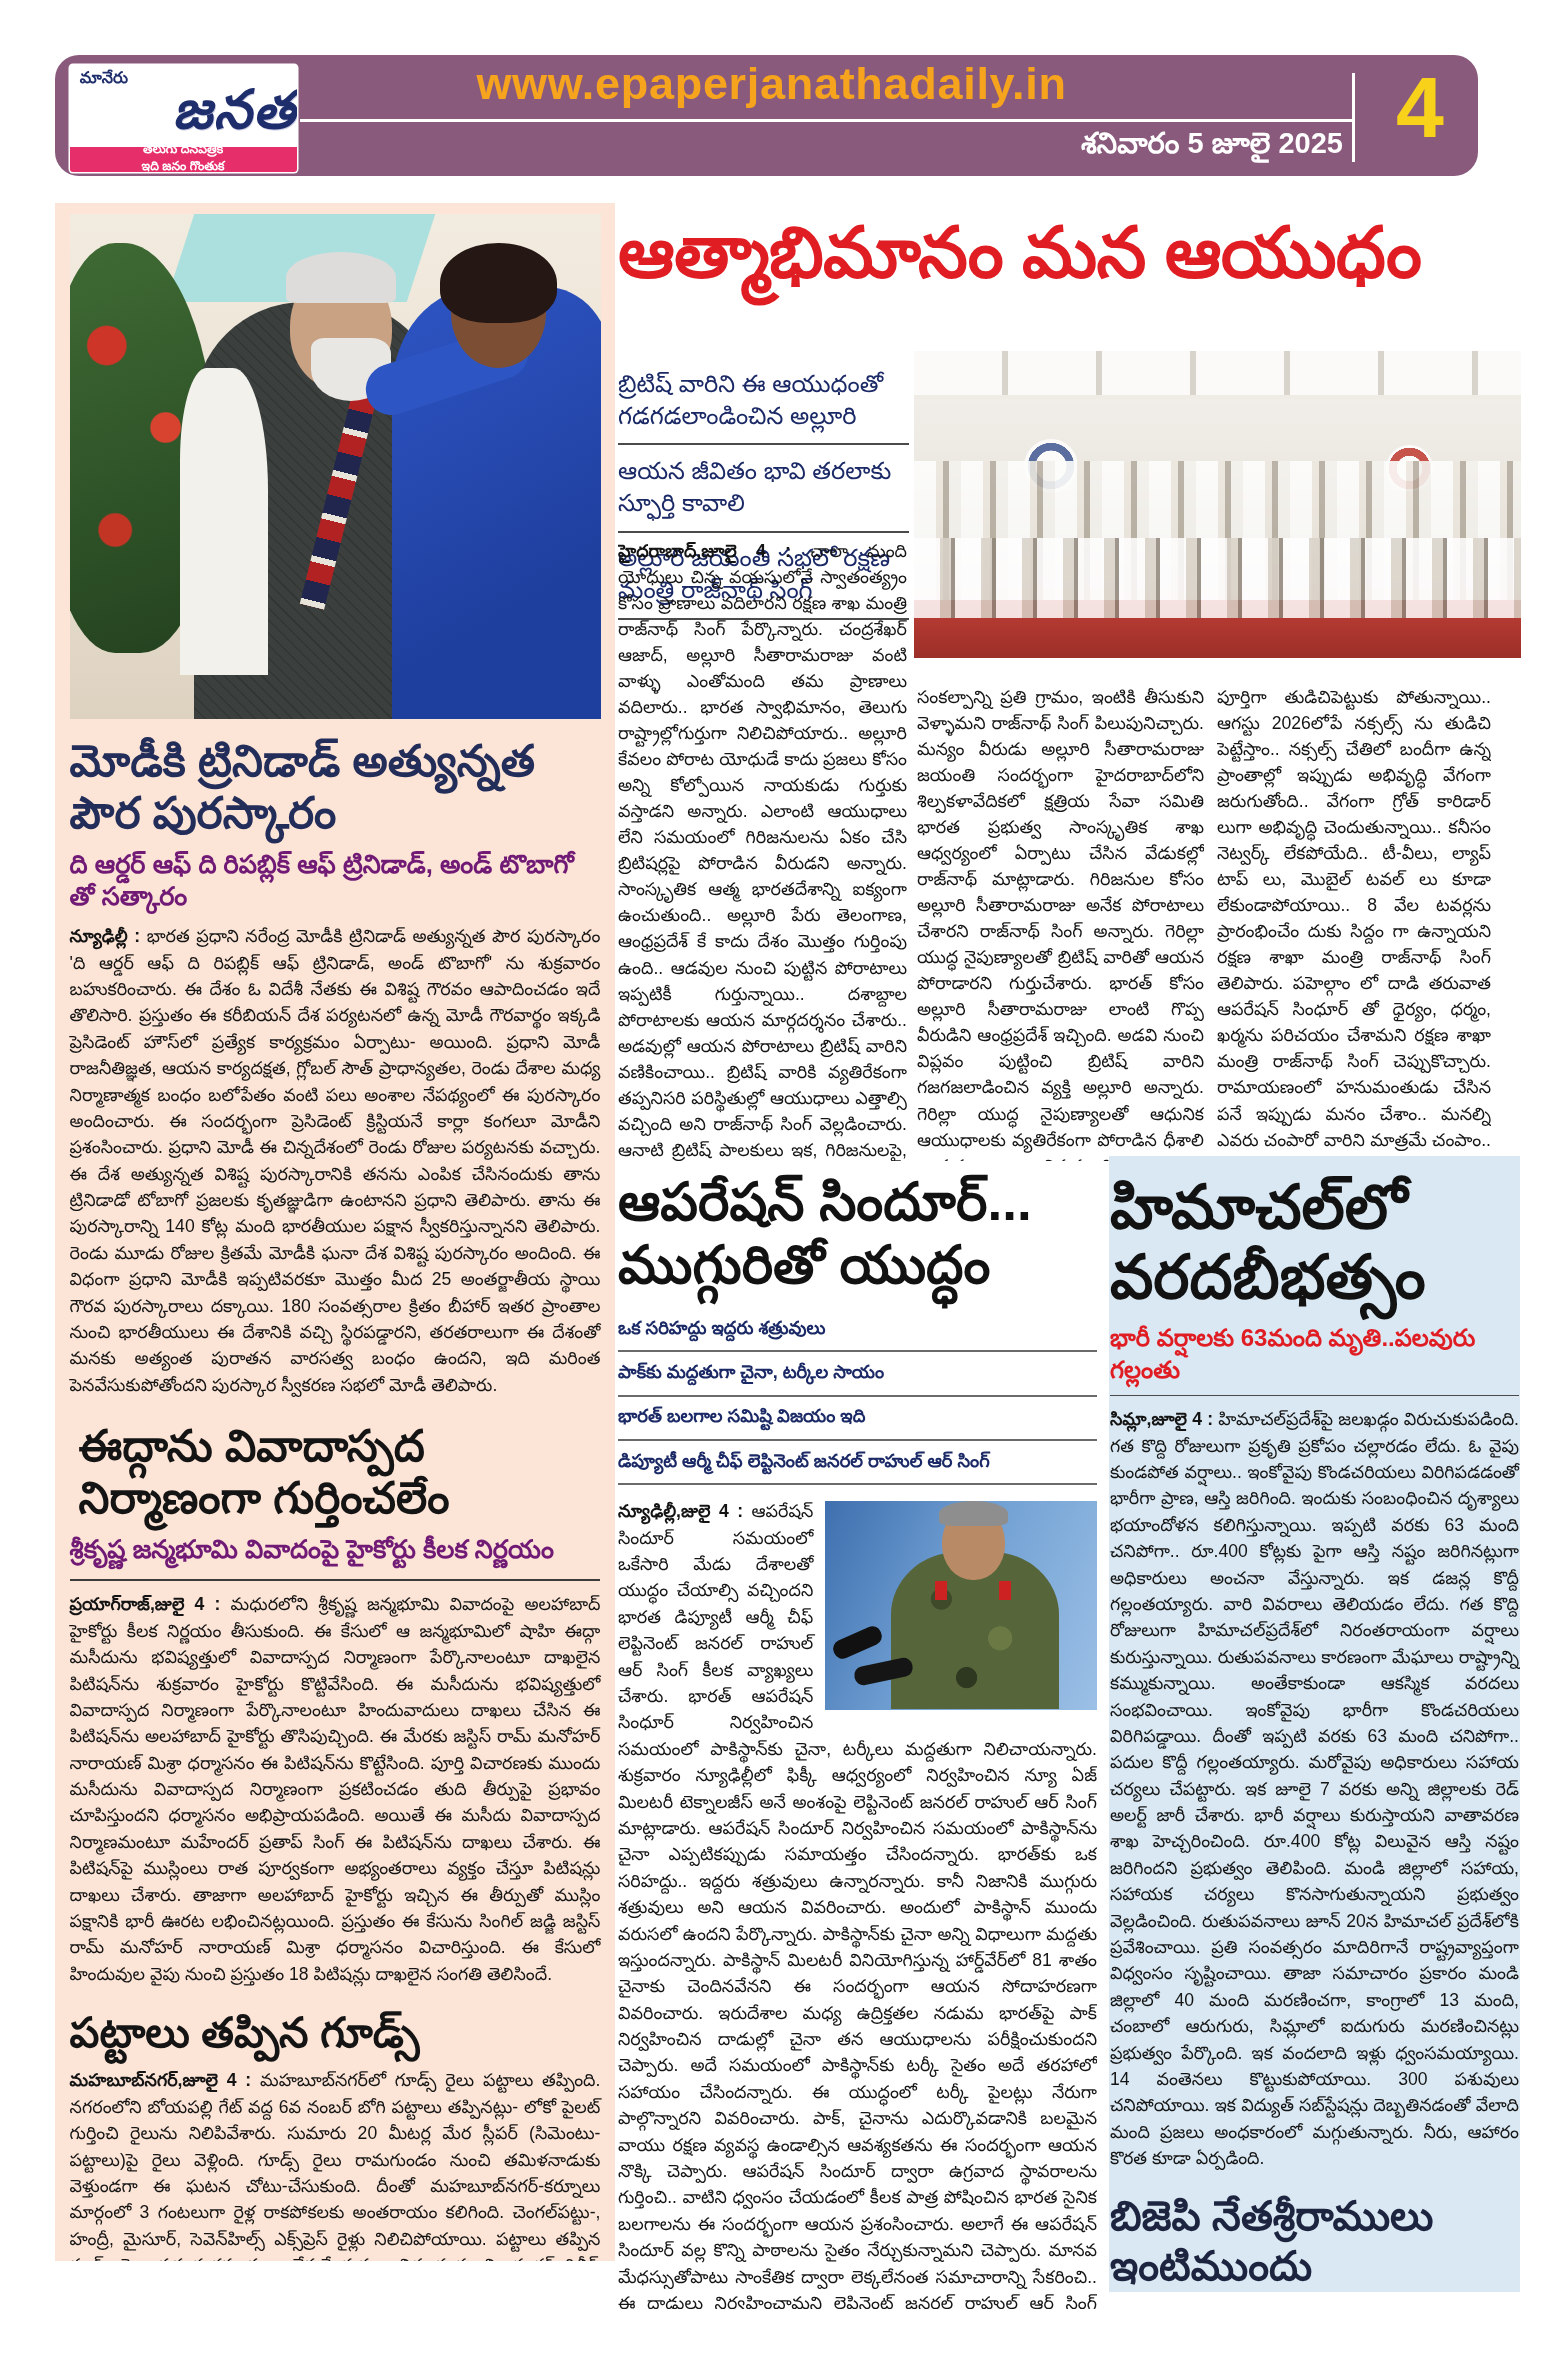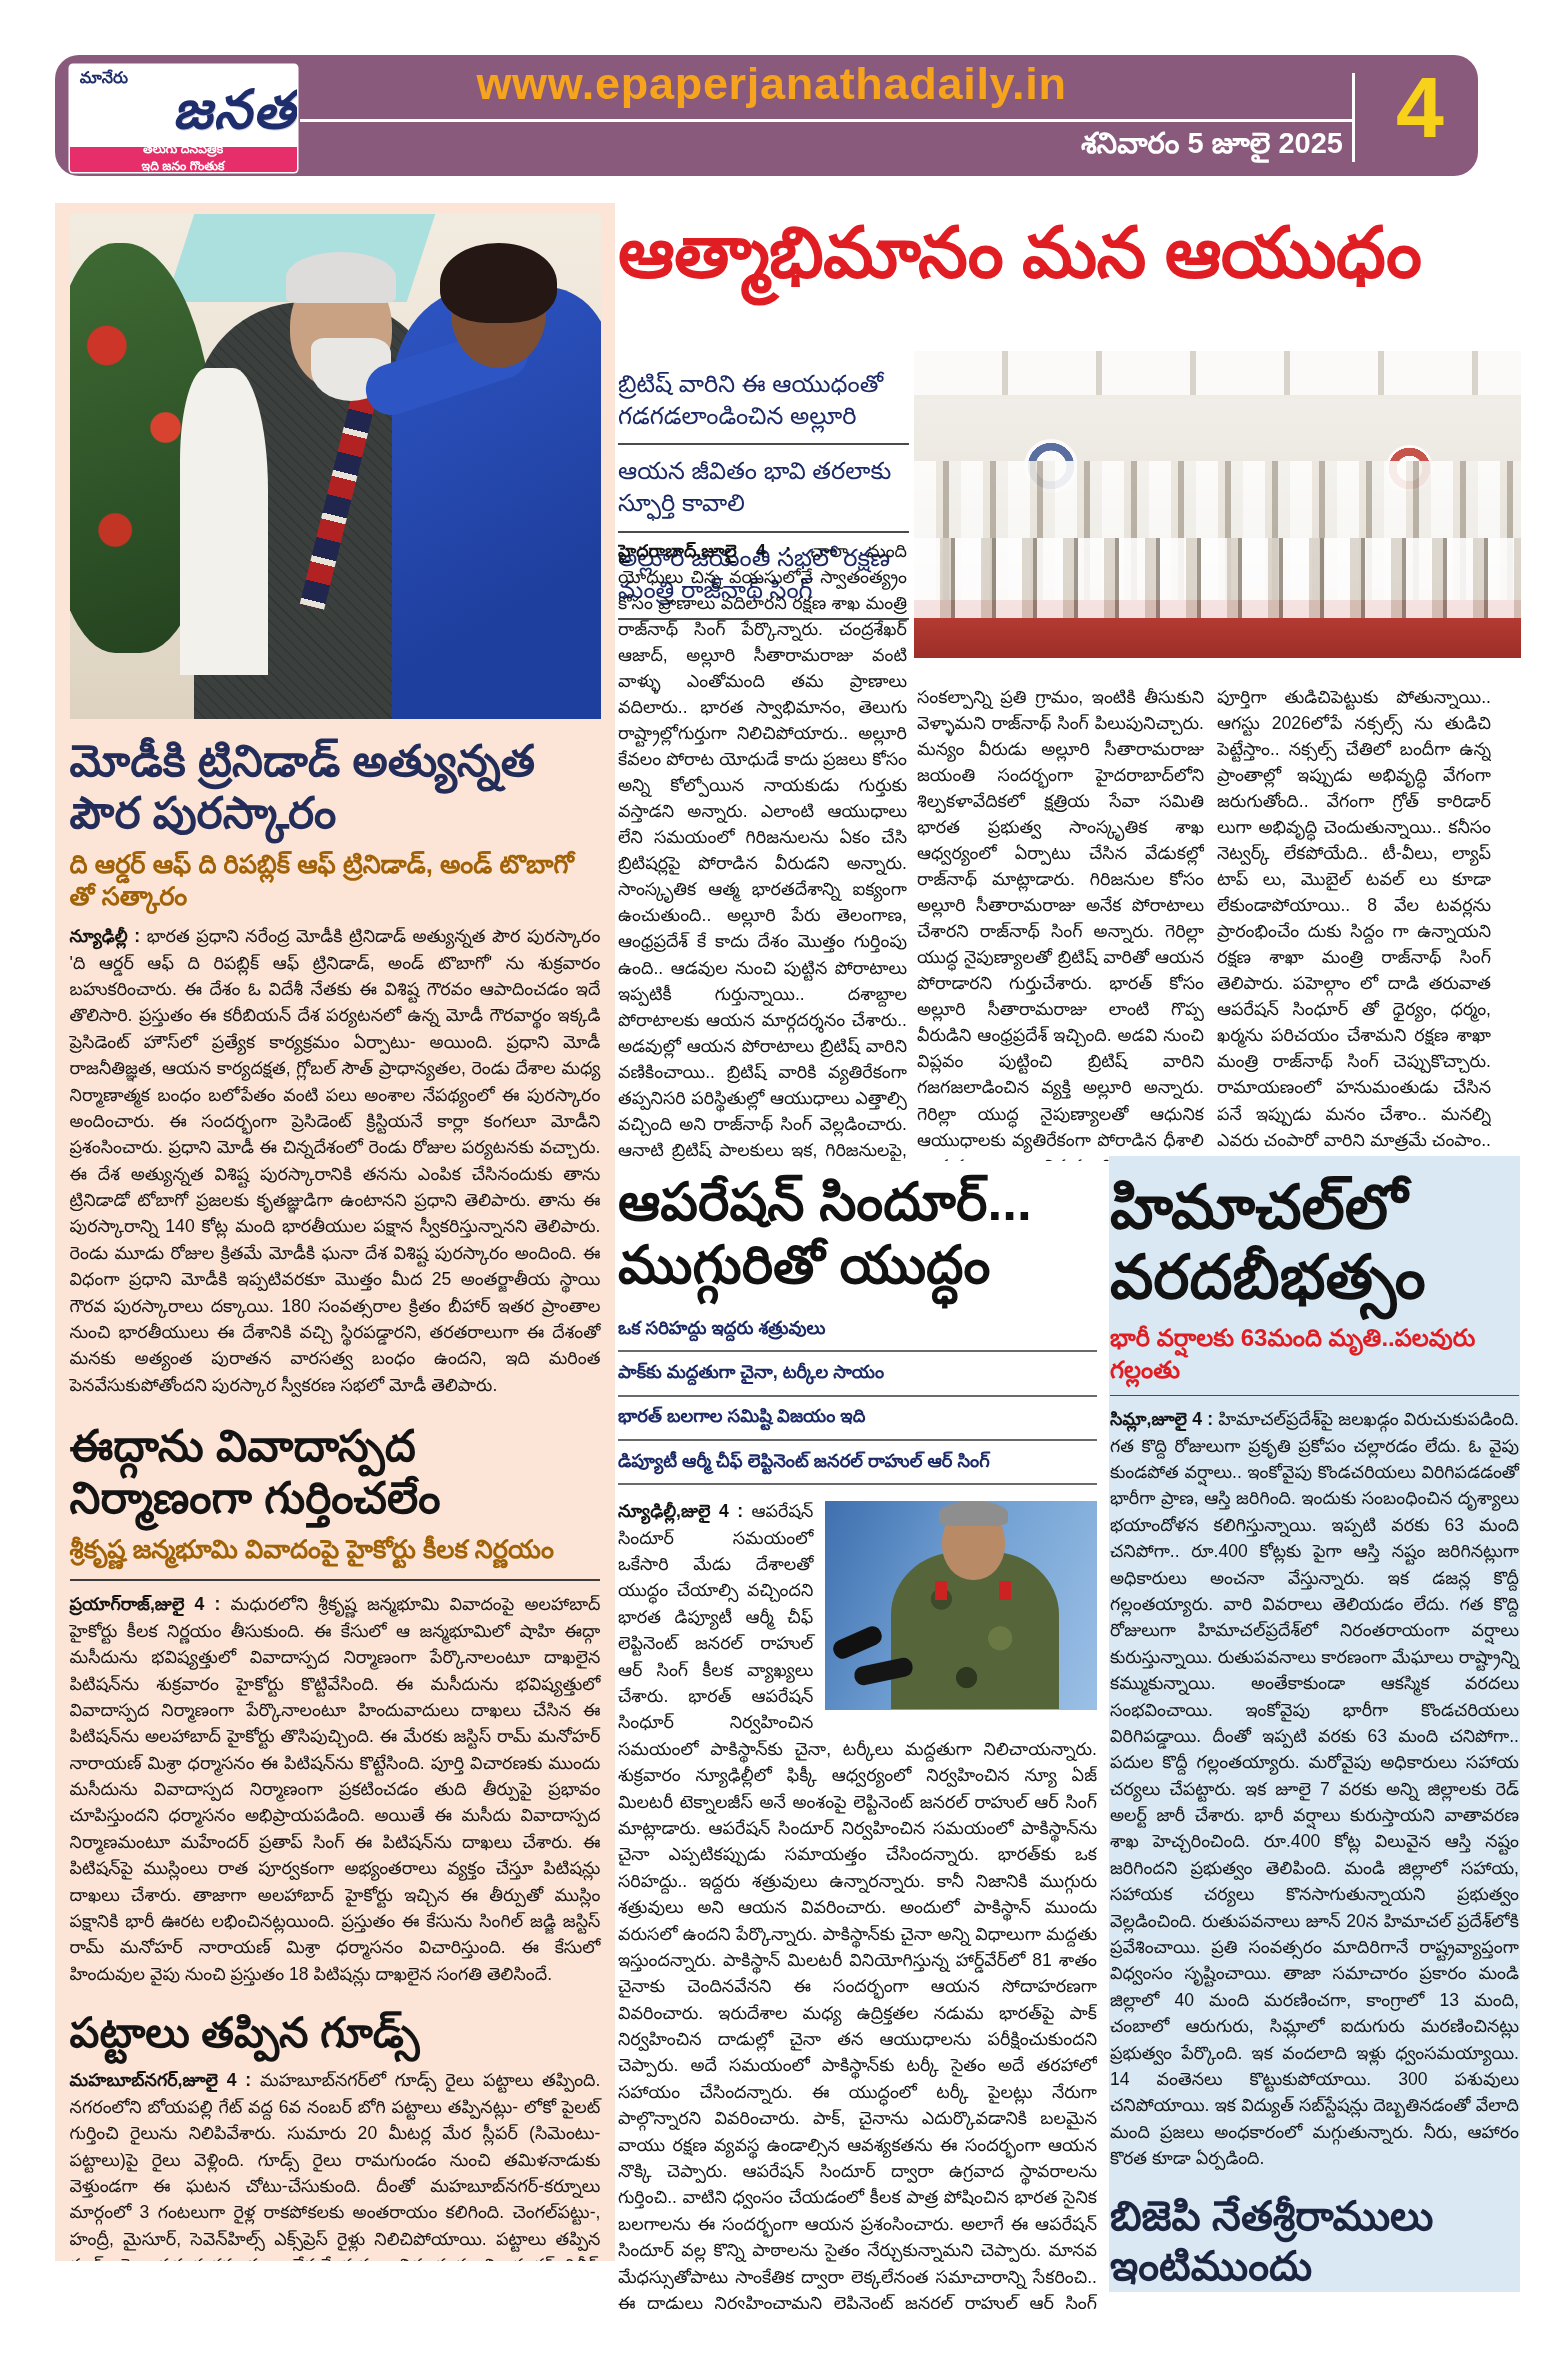--- a/index.html
+++ b/index.html
@@ -22,21 +22,21 @@
   .mast-hline { position:absolute; left:245px; top:64px; width:1052px; height:2.9px; background:#ffffff; }
   .mast-date { position:absolute; left:937px; top:72px; width:351px; text-align:right; font-size:29px; font-weight:bold; color:#ffffff; }
   .mast-vline { position:absolute; left:1297px; top:18.3px; width:2.9px; height:89px; background:#ffffff; }
   .page-num { position:absolute; left:1310px; top:2.9px; width:110px; text-align:center; font-size:86px; font-weight:900; color:#f8d21a; }
 
   
   .left-col { position:absolute; left:55px; top:203px; width:560px; height:2058px; background:#fce4d6; padding:11px 14.6px; overflow:hidden; }
   .left-col .headline { color:#232d5a; font-weight:bold; line-height:1.18; }
   .h-modi { font-size:44px; margin-top:16px; }
   .h-black { color:#141414 !important; }
-  .red-sub { color:#a16207; font-size:25.6px; font-weight:bold; line-height:1.25; margin-top:10.2px; }
+  .red-sub { color:#701a75; font-size:25.6px; font-weight:bold; line-height:1.25; margin-top:10.2px; }
   .red-sub.rule { border-bottom:2.2px solid #3c3c3c; padding-bottom:13px; }
   .body-txt { font-size:17.6px; line-height:1.5; text-align:justify; margin-top:10.2px; color:#141414; }
   .body-txt b { font-weight:bold; }
 
   
   .photo { position:relative; overflow:hidden; }
   .photo-modi { width:531px; height:505px; margin:0 auto; background:linear-gradient(180deg,#f2ebdf 0%,#eae1d2 55%,#ddd2c0 100%); }
   .p-teal { position:absolute; left:110px; top:0; width:241px; height:88px; background:#9fdede; transform:skewX(-18deg); opacity:.85; }
   .p-foliage { position:absolute; left:-22px; top:29px; width:168px; height:410px; border-radius:40% 55% 45% 40%; background:radial-gradient(circle at 35% 25%,#cc3527 19px,transparent 20.5px),radial-gradient(circle at 70% 45%,#d8432f 14.6px,transparent 16px),radial-gradient(circle at 40% 70%,#c23524 16px,transparent 17.6px),linear-gradient(160deg,#3f6b34,#2c4f26 70%,#24411f); }
   .p-modi { position:absolute; left:124px; top:88px; width:241px; height:417px; background:repeating-linear-gradient(45deg,#3b403e 0 7.3px,#333734 7.3px 8.8px),#3b403e; border-radius:46% 40% 6% 6% / 26% 22% 0 0; }
@@ -127,21 +127,21 @@
         <div class="p-woman-arm"></div>
         <div class="p-woman-head"></div>
         <div class="p-woman-hair"></div>
       </div>
       <div class="headline h-modi">మోడీకి ట్రినిడాడ్ అత్యున్నత పౌర పురస్కారం</div>
       <div class="red-sub">ది ఆర్డర్ ఆఫ్ ది రిపబ్లిక్ ఆఫ్ ట్రినిడాడ్, అండ్ టొబాగో తో సత్కారం</div>
       <div class="body-txt"><b>న్యూఢిల్లీ :</b> <span>భారత ప్రధాని నరేంద్ర మోడీకి ట్రినిడాడ్ అత్యున్నత పౌర పురస్కారం 'ది ఆర్డర్ ఆఫ్ ది రిపబ్లిక్ ఆఫ్ ట్రినిడాడ్, అండ్ టొబాగో' ను శుక్రవారం బహుకరించారు. ఈ దేశం ఓ విదేశీ నేతకు ఈ విశిష్ట గౌరవం ఆపాదించడం ఇదే తొలిసారి. ప్రస్తుతం ఈ కరీబియన్ దేశ పర్యటనలో ఉన్న మోడీ గౌరవార్థం ఇక్కడి ప్రెసిడెంట్ హౌస్‌లో ప్రత్యేక కార్యక్రమం ఏర్పాటు- అయింది. ప్రధాని మోడీ రాజనీతిజ్ఞత, ఆయన కార్యదక్షత, గ్లోబల్ సౌత్ ప్రాధాన్యతల, రెండు దేశాల మధ్య నిర్మాణాత్మక బంధం బలోపేతం వంటి పలు అంశాల నేపథ్యంలో ఈ పురస్కారం అందించారు. ఈ సందర్భంగా ప్రెసిడెంట్ క్రిస్టియనే కార్లా కంగలూ మోడీని ప్రశంసించారు. ప్రధాని మోడీ ఈ చిన్నదేశంలో రెండు రోజుల పర్యటనకు వచ్చారు. ఈ దేశ అత్యున్నత విశిష్ట పురస్కారానికి తనను ఎంపిక చేసినందుకు తాను ట్రినిడాడో టోబాగో ప్రజలకు కృతజ్ఞుడిగా ఉంటానని ప్రధాని తెలిపారు. తాను ఈ పురస్కారాన్ని 140 కోట్ల మంది భారతీయుల పక్షాన స్వీకరిస్తున్నానని తెలిపారు. రెండు మూడు రోజుల క్రితమే మోడీకి ఘనా దేశ విశిష్ట పురస్కారం అందింది. ఈ విధంగా ప్రధాని మోడీకి ఇప్పటివరకూ మొత్తం మీద 25 అంతర్జాతీయ స్థాయి గౌరవ పురస్కారాలు దక్కాయి. 180 సంవత్సరాల క్రితం బీహార్ ఇతర ప్రాంతాల నుంచి భారతీయులు ఈ దేశానికి వచ్చి స్థిరపడ్డారని, తరతరాలుగా ఈ దేశంతో మనకు అత్యంత పురాతన వారసత్వ బంధం ఉందని, ఇది మరింత పెనవేసుకుపోతోందని పురస్కార స్వీకరణ సభలో మోడీ తెలిపారు.</span></div>
     </div>
 
     <div>
-      <div class="headline h-black" style="font-size:44px; margin-top:22px;">ఈద్గాను వివాదాస్పద నిర్మాణంగా గుర్తించలేం</div>
+      <div class="headline h-black" style="font-size:44px; margin-top:22px;margin-left:9px;">ఈద్గాను వివాదాస్పద నిర్మాణంగా గుర్తించలేం</div>
       <div class="red-sub rule">శ్రీకృష్ణ జన్మభూమి వివాదంపై హైకోర్టు కీలక నిర్ణయం</div>
       <div class="body-txt"><b>ప్రయాగ్‌రాజ్,జులై 4 :</b> <span>మధురలోని శ్రీకృష్ణ జన్మభూమి వివాదంపై అలహాబాద్ హైకోర్టు కీలక నిర్ణయం తీసుకుంది. ఈ కేసులో ఆ జన్మభూమిలో షాహి ఈద్గా మసీదును భవిష్యత్తులో వివాదాస్పద నిర్మాణంగా పేర్కొనాలంటూ దాఖలైన పిటిషన్‌ను శుక్రవారం హైకోర్టు కొట్టివేసింది. ఈ మసీదును భవిష్యత్తులో వివాదాస్పద నిర్మాణంగా పేర్కొనాలంటూ హిందువాదులు దాఖలు చేసిన ఈ పిటిషన్‌ను అలహాబాద్ హైకోర్టు తొసిపుచ్చింది. ఈ మేరకు జస్టిస్ రామ్ మనోహర్ నారాయణ్ మిశ్రా ధర్మాసనం ఈ పిటిషన్‌ను కొట్టేసింది. పూర్తి విచారణకు ముందు మసీదును వివాదాస్పద నిర్మాణంగా ప్రకటించడం తుది తీర్పుపై ప్రభావం చూపిస్తుందని ధర్మాసనం అభిప్రాయపడింది. అయితే ఈ మసీదు వివాదాస్పద నిర్మాణమంటూ మహేందర్ ప్రతాప్ సింగ్ ఈ పిటిషన్‌ను దాఖలు చేశారు. ఈ పిటిషన్‌పై ముస్లింలు రాత పూర్వకంగా అభ్యంతరాలు వ్యక్తం చేస్తూ పిటిషన్లు దాఖలు చేశారు. తాజాగా అలహాబాద్ హైకోర్టు ఇచ్చిన ఈ తీర్పుతో ముస్లిం పక్షానికి భారీ ఊరట లభించినట్లయింది. ప్రస్తుతం ఈ కేసును సింగిల్ జడ్జి జస్టిస్ రామ్ మనోహర్ నారాయణ్ మిశ్రా ధర్మాసనం విచారిస్తుంది. ఈ కేసులో హిందువుల వైపు నుంచి ప్రస్తుతం 18 పిటిషన్లు దాఖలైన సంగతి తెలిసిందే.</span></div>
     </div>
 
     <div>
       <div class="headline h-black" style="font-size:42px; margin-top:20.5px;">పట్టాలు తప్పిన గూడ్స్</div>
       <div class="body-txt"><b>మహబూబ్‌నగర్,జూలై 4 :</b> <span>మహబూబ్‌నగర్‌లో గూడ్స్ రైలు పట్టాలు తప్పింది. నగరంలోని బోయపల్లి గేట్ వద్ద 6వ నంబర్ బోగి పట్టాలు తప్పినట్లు- లోకో పైలట్ గుర్తించి రైలును నిలిపివేశారు. సుమారు 20 మీటర్ల మేర స్లీపర్ (సిమెంటు- పట్టాలు)పై రైలు వెళ్లింది. గూడ్స్ రైలు రామగుండం నుంచి తమిళనాడుకు వెళ్తుండగా ఈ ఘటన చోటు-చేసుకుంది. దీంతో మహబూబ్‌నగర్-కర్నూలు మార్గంలో 3 గంటలుగా రైళ్ల రాకపోకలకు అంతరాయం కలిగింది. చెంగల్‌పట్టు-, హంద్రీ, మైసూర్, సెవెన్‌హిల్స్ ఎక్స్‌ప్రెస్ రైళ్లు నిలిచిపోయాయి. పట్టాలు తప్పిన గూడ్స్ రైలు వద్ద మరమ్మతులు చేపట్టేందుకు కాచిగూడ నుంచి యాక్షన్ రిలీఫ్ -ట్రైన్‌ను అధికారులు రప్పించారు.</span></div>
     </div>
 
   </div>

